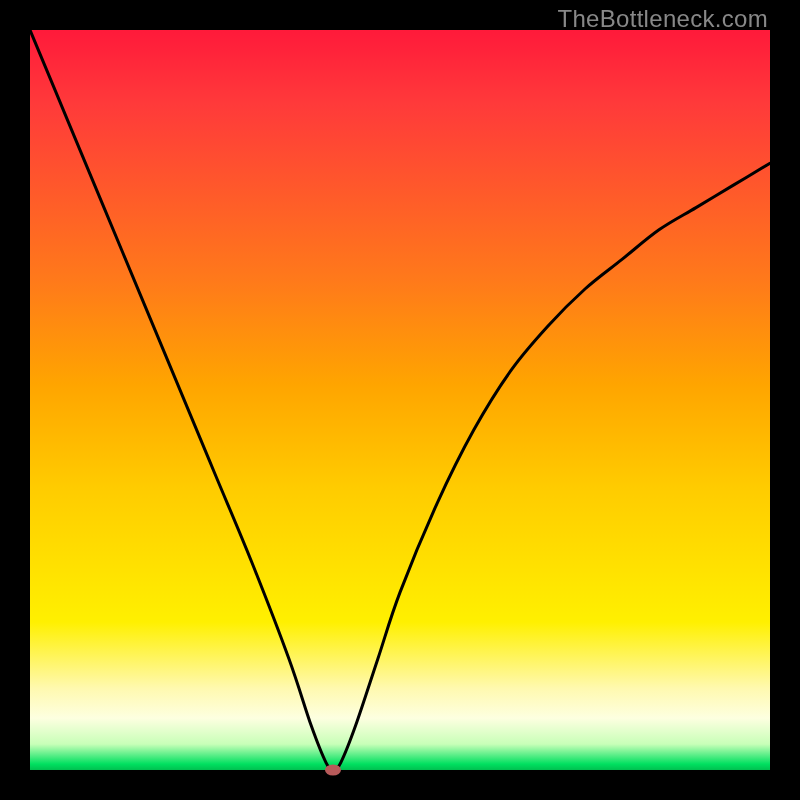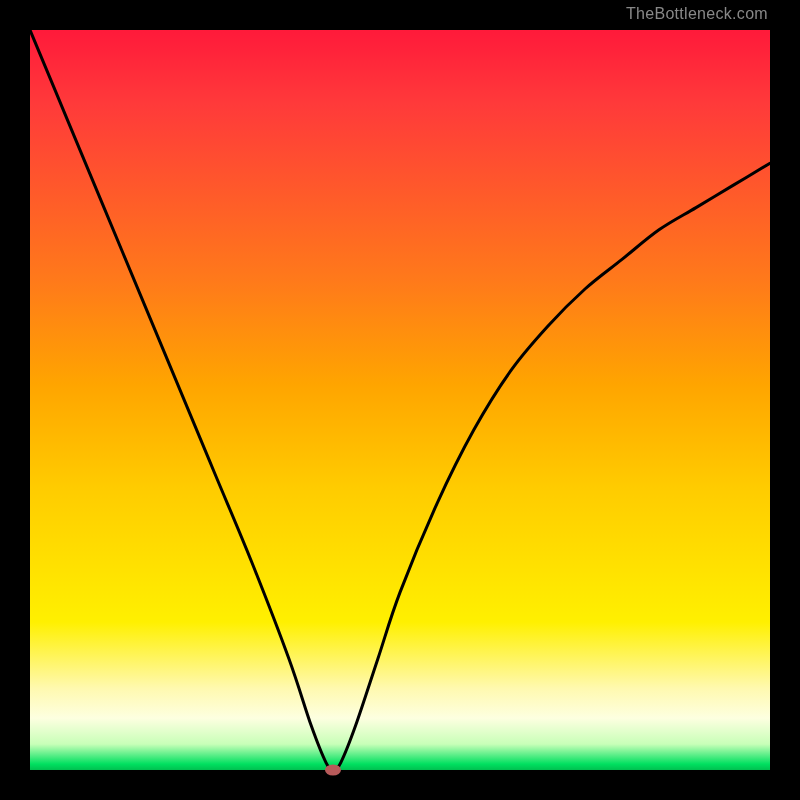--- a/index.html
+++ b/index.html
@@ -36,21 +36,21 @@
       #c8ffb8 96.5%,
       #00e060 99.2%,
       #00c050 100%
     );
   }
   .watermark {
     position: absolute;
     top: 5px;
     right: 32px;
     color: #888;
-    font-size: 16px;
+    font-size: 24px;
     font-weight: 500;
     letter-spacing: 0.3px;
   }
   svg.curve {
     position: absolute;
     top: 0; left: 0;
     width: 740px; height: 740px;
     pointer-events: none;
   }
   .marker {

